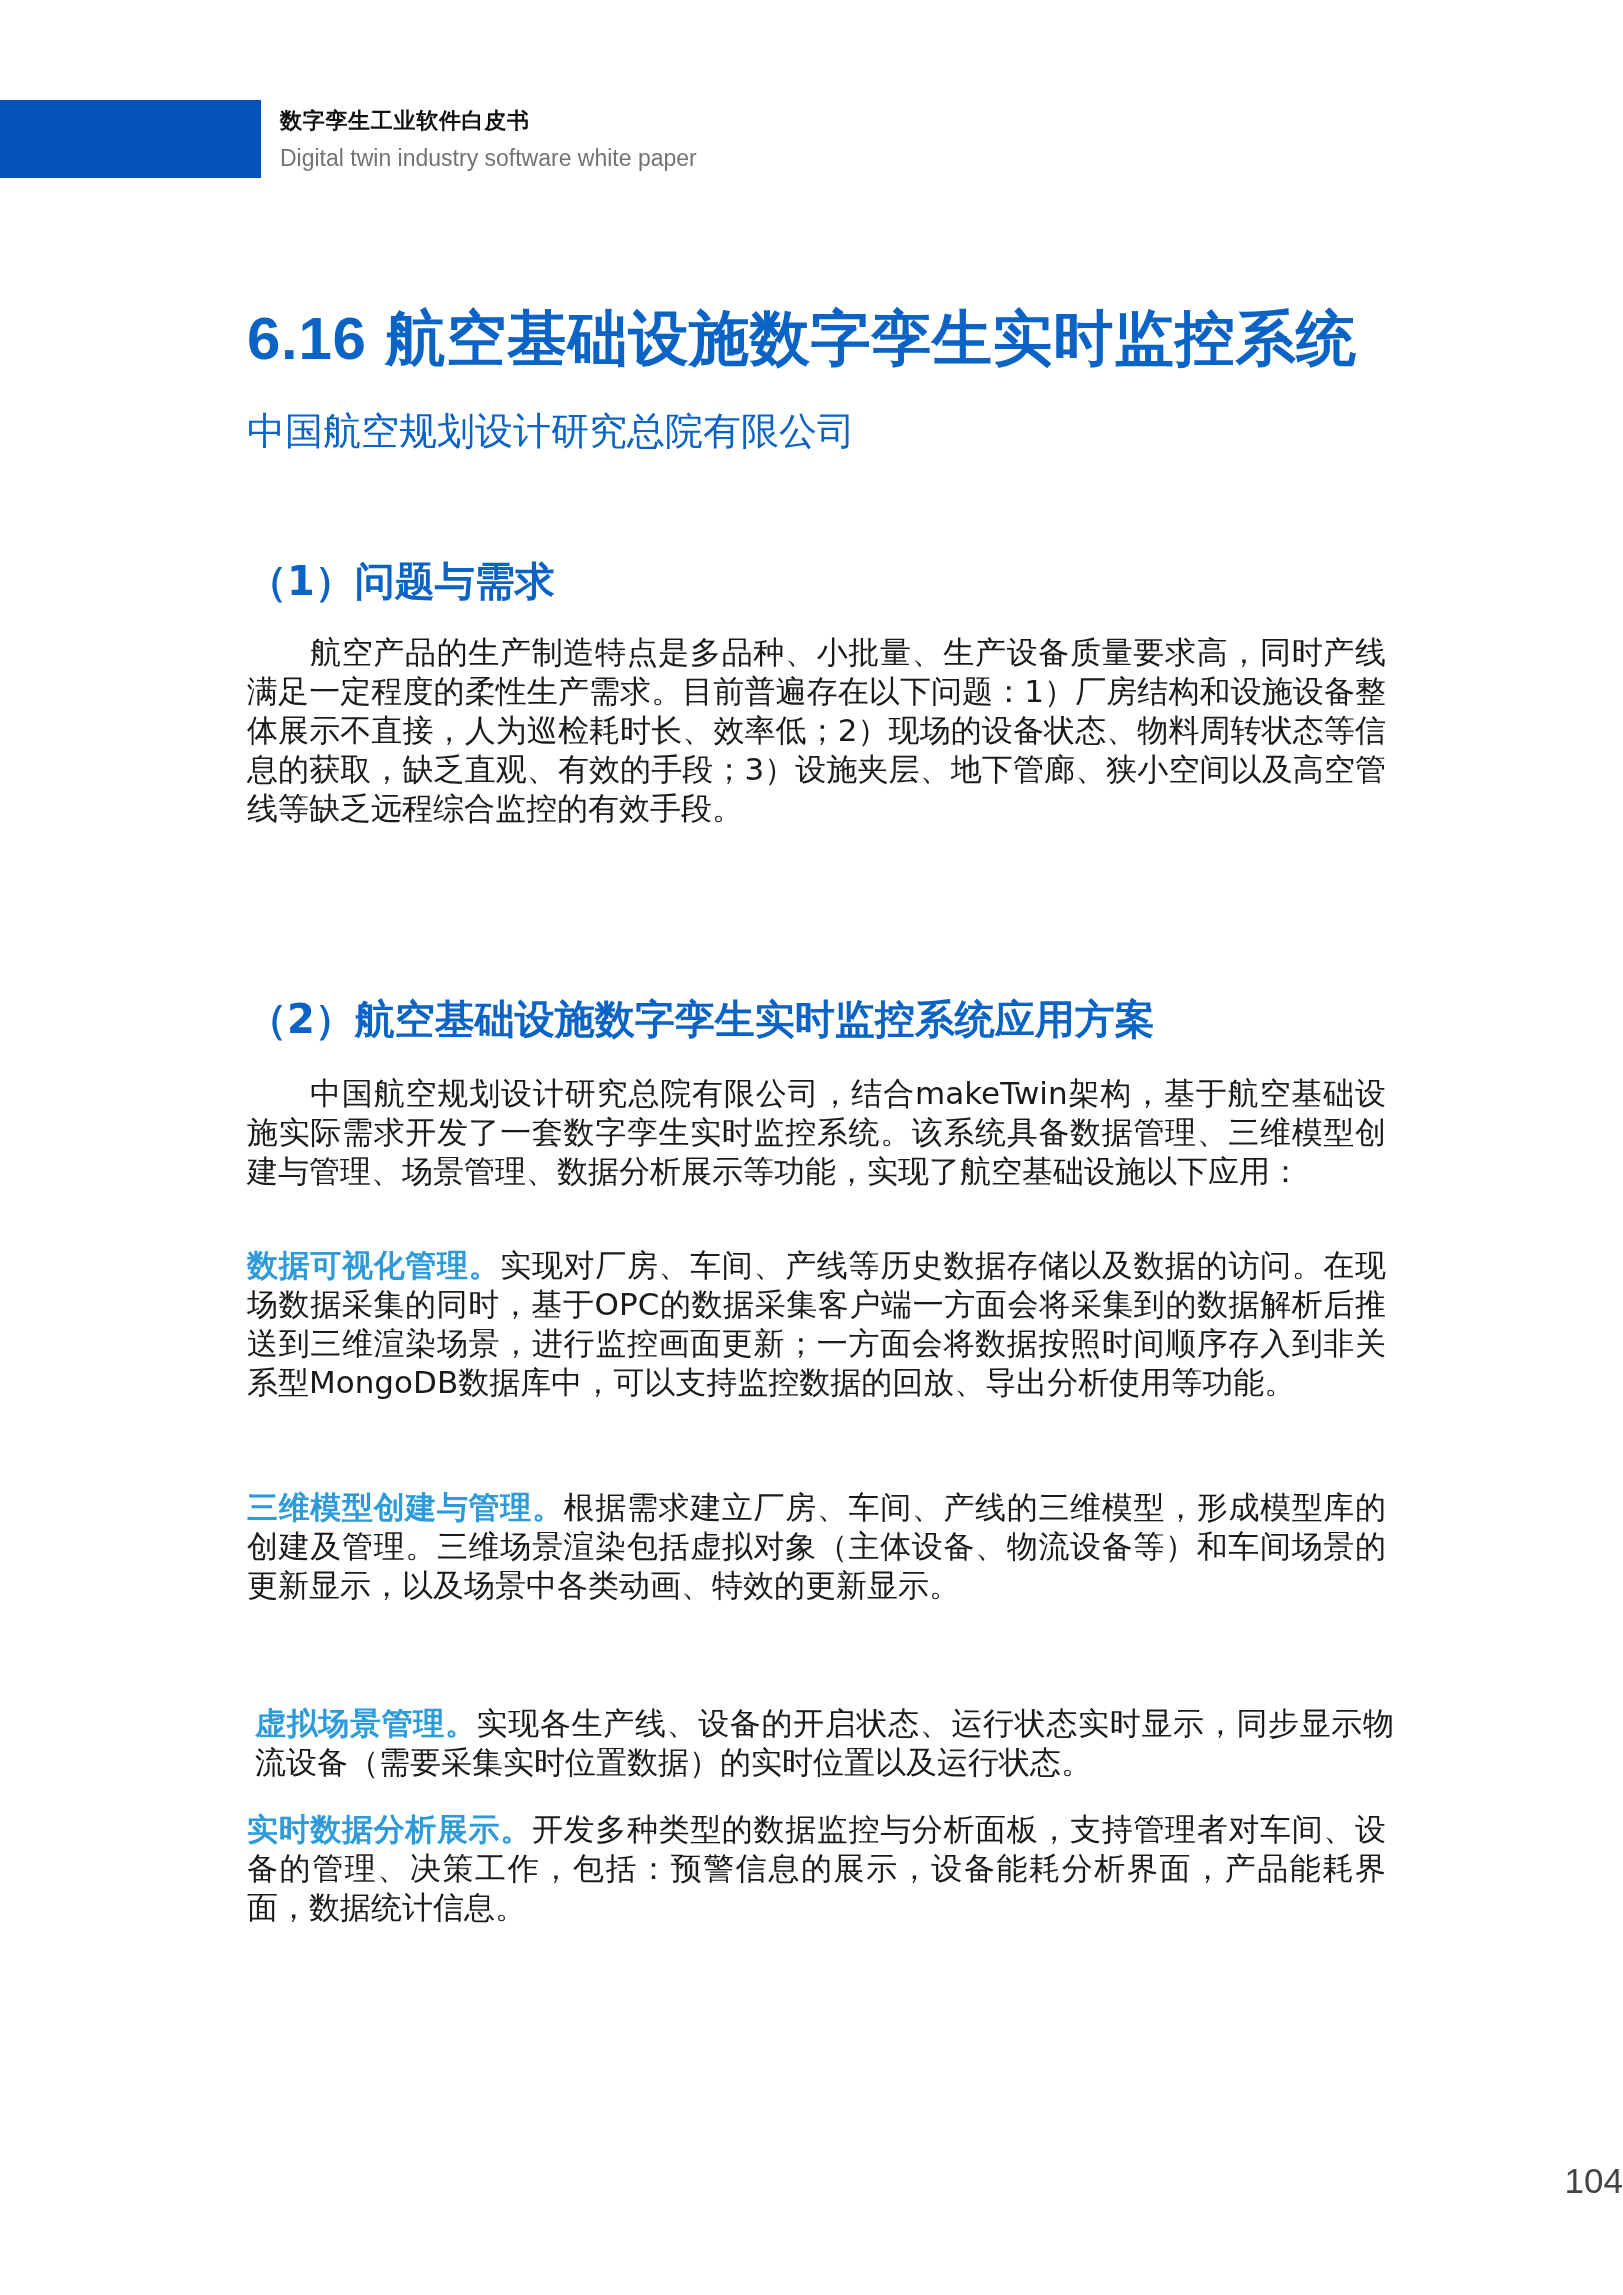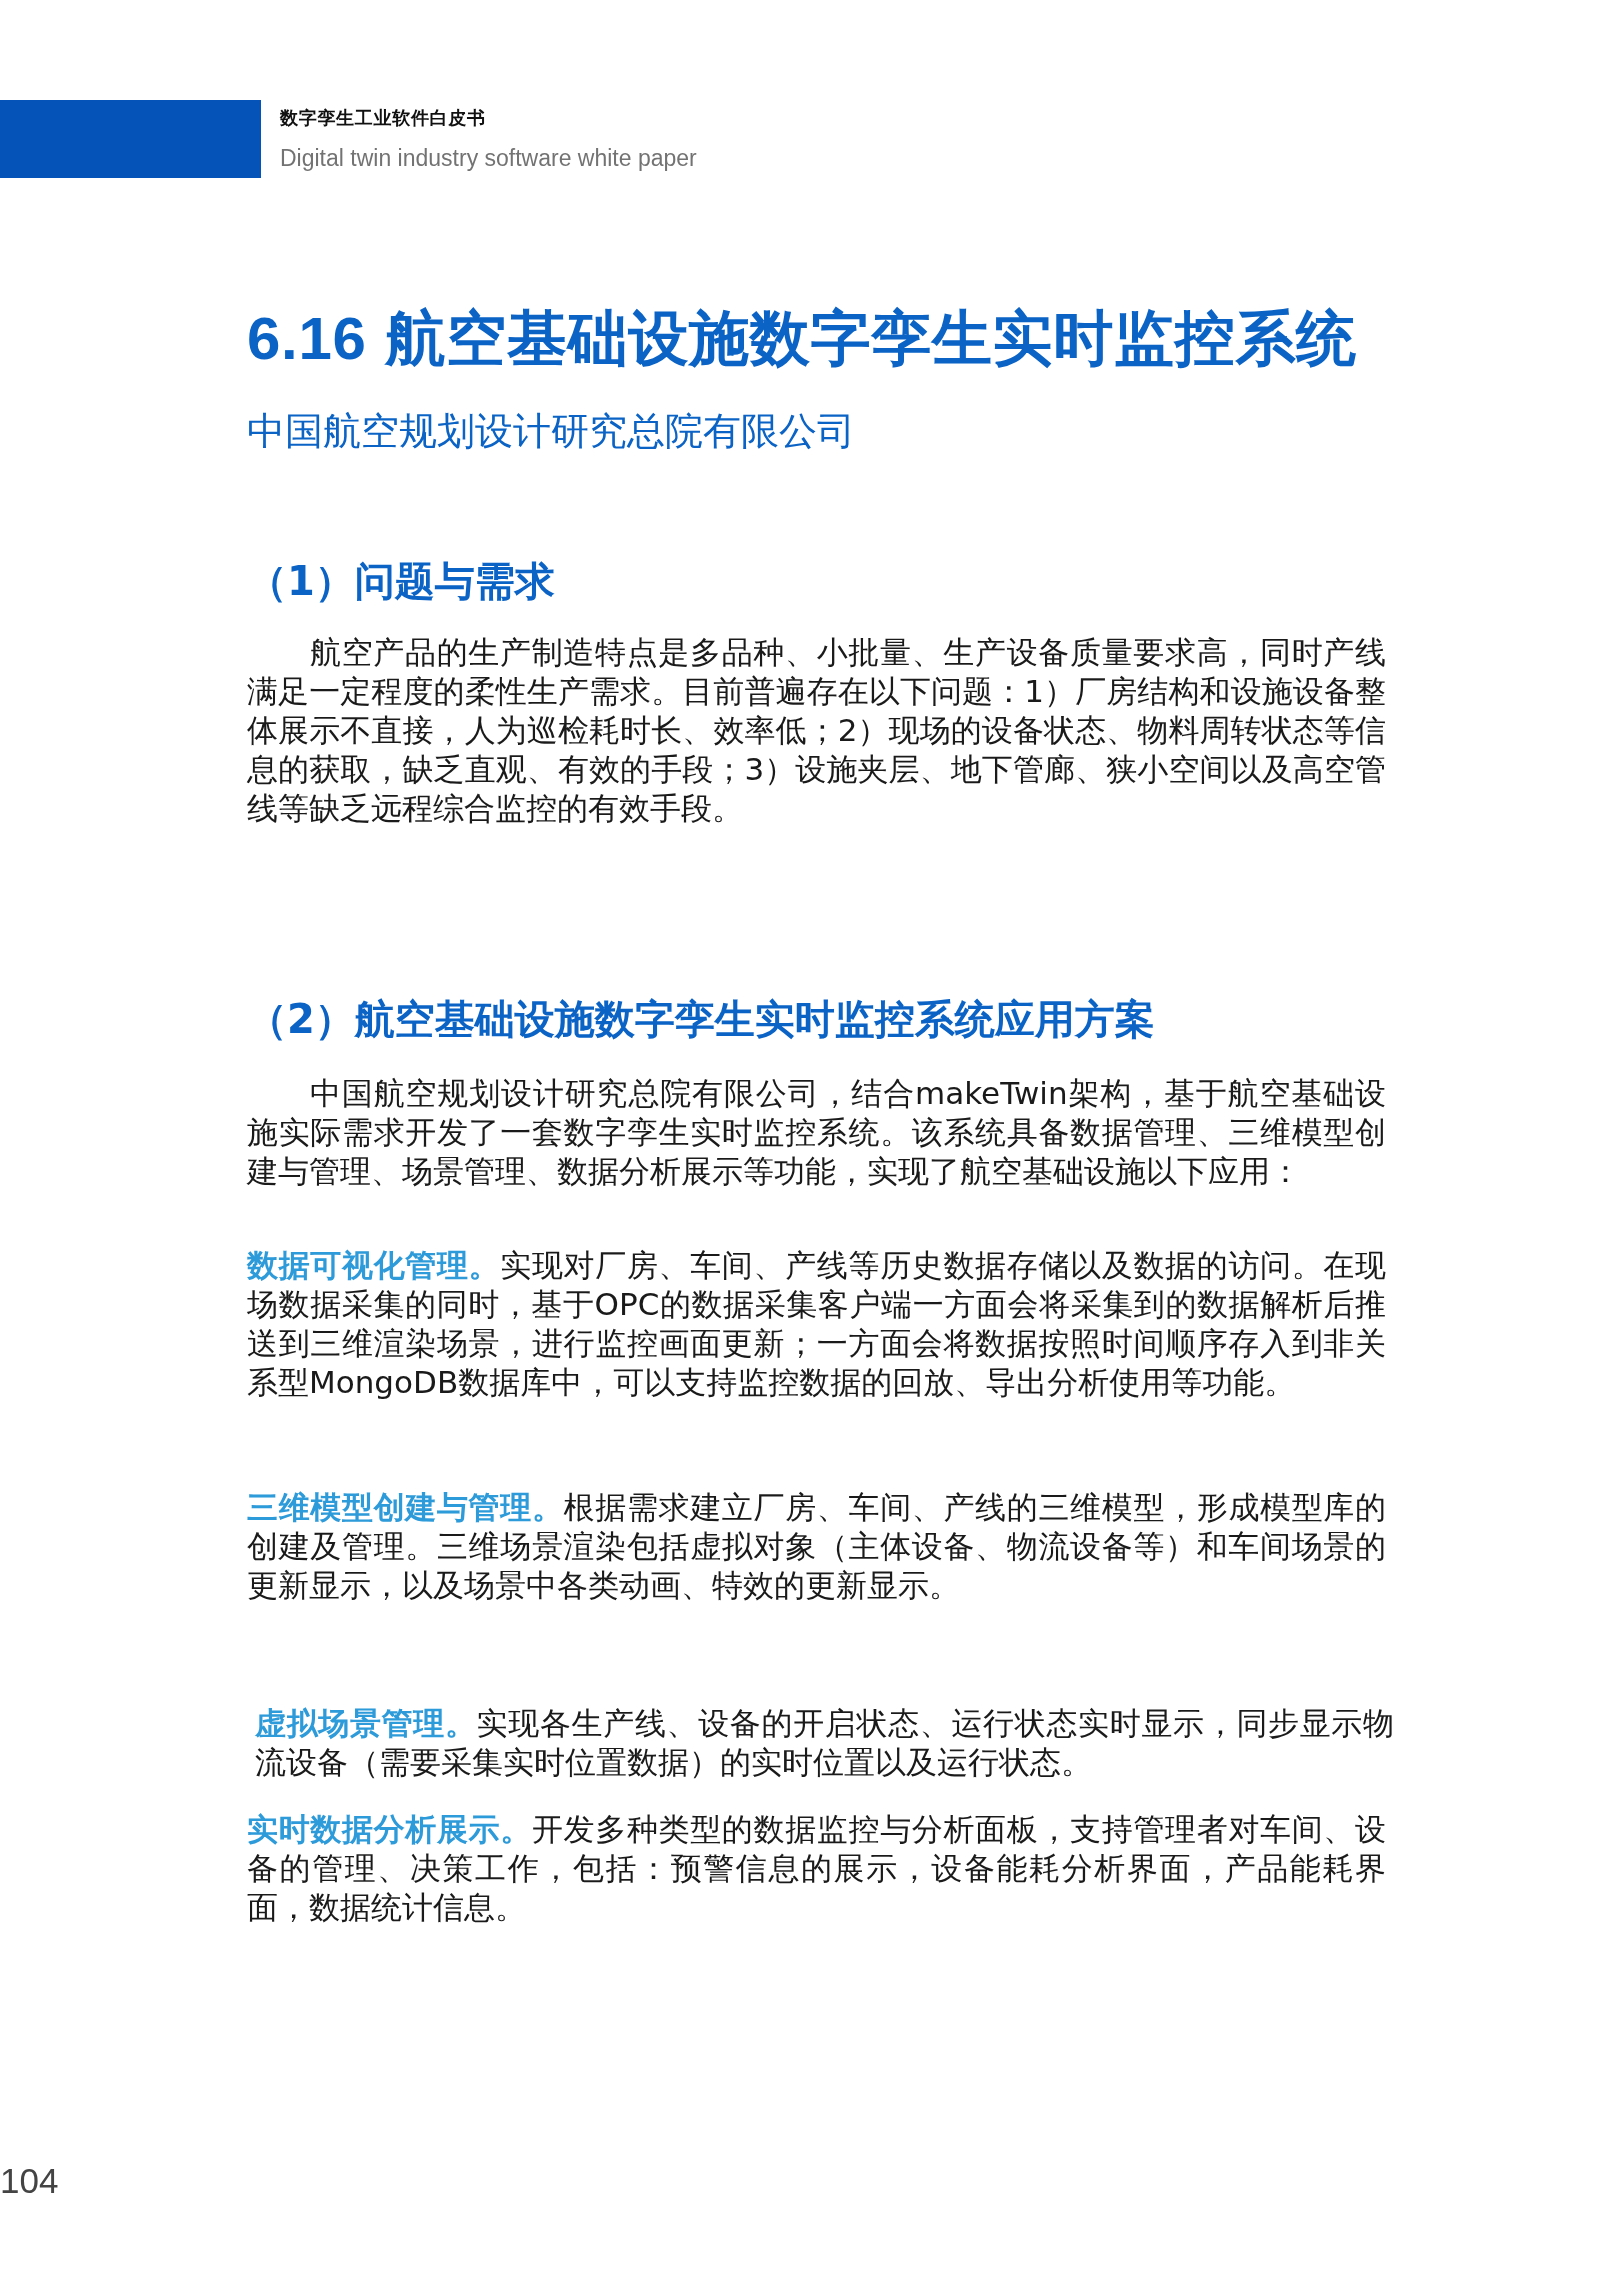--- a/index.html
+++ b/index.html
@@ -1,29 +1,29 @@
 <!DOCTYPE html>
 <html style="font-size:11px"><head>
 <meta charset="utf-8">
 <style>
   html, body { margin: 0; padding: 0; background: #ffffff; }
   body { width: 1623px; height: 2295px; position: relative; overflow: hidden;
          font-family: "DejaVu Sans", "Liberation Sans", sans-serif; color: #1a1a1a; }
   .header-bar { position: absolute; left: 0; top: 100px; width: 261px; height: 78px; background: #0552b8; }
-  .header-title { position: absolute; left: 280px; top: 106px; font-size: 18px; font-weight: bold; color: #111; letter-spacing: 0.7px; }
+  .header-title { position: absolute; left: 280px; top: 106px; font-size: 22px; font-weight: bold; color: #111; letter-spacing: 0.7px; }
   .header-sub { position: absolute; left: 280px; top: 145px; font-size: 23px; color: #737373; font-family: "Liberation Sans", sans-serif; }
   .content { position: absolute; left: 247px; top: 0; width: 1139px; }
   .main-title { position: absolute; top: 299px; left: 0; font-size: 60px; font-weight: bold; color: #0b63c5; white-space: nowrap; letter-spacing: 0.7px; }
   .main-title .num { margin-right: 19px; font-family: "Liberation Sans", sans-serif; }
   .company { position: absolute; top: 406px; left: 0; font-size: 38px; color: #0b63c5; white-space: nowrap; }
   .h2 { position: absolute; left: 0; font-size: 40px; font-weight: bold; color: #0b63c5; white-space: nowrap; }
   .para { position: absolute; left: 0; width: 1139px; font-size: 31px; line-height: 39px; color: #1a1a1a; text-align: justify; }
   .para.indent { text-indent: 63px; }
   .kw { color: #2d9ad9; font-weight: bold; }
-  .page-num { position: absolute; left: 0; width: 1623px; top: 2161px; text-align: left; font-size: 35px; color: #444; font-family: "Liberation Sans", sans-serif; }
+  .page-num { position: absolute; left: 0; width: 1623px; top: 2161px; text-align: right; font-size: 35px; color: #444; font-family: "Liberation Sans", sans-serif; }
 </style>
 </head>
 <body>
 
 <div class="header-bar"></div>
 <div class="header-title">数字孪生工业软件白皮书</div>
 <div class="header-sub">Digital twin industry software white paper</div>
 
 <div class="content">
   <div class="main-title">

